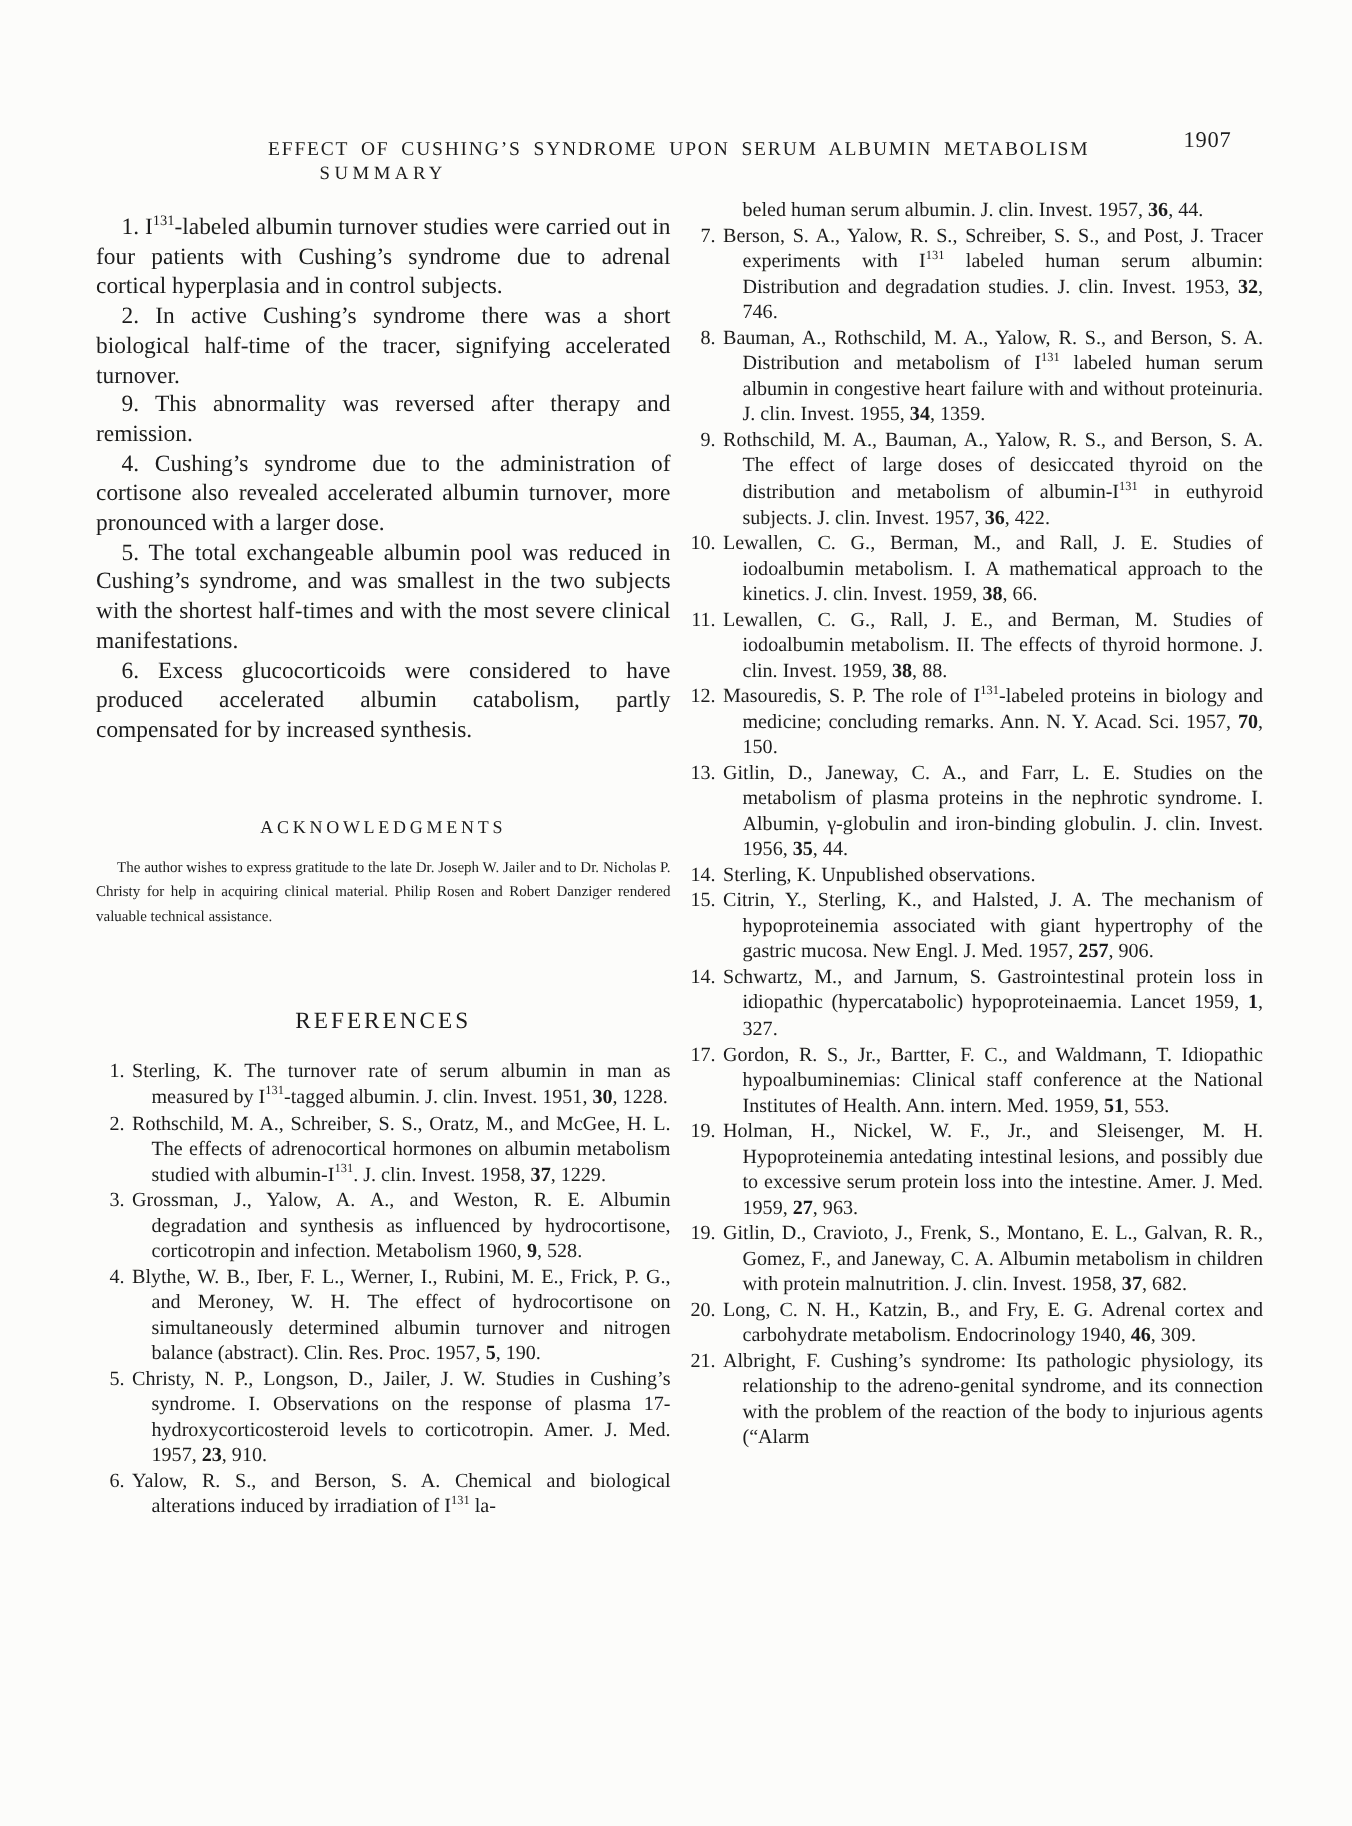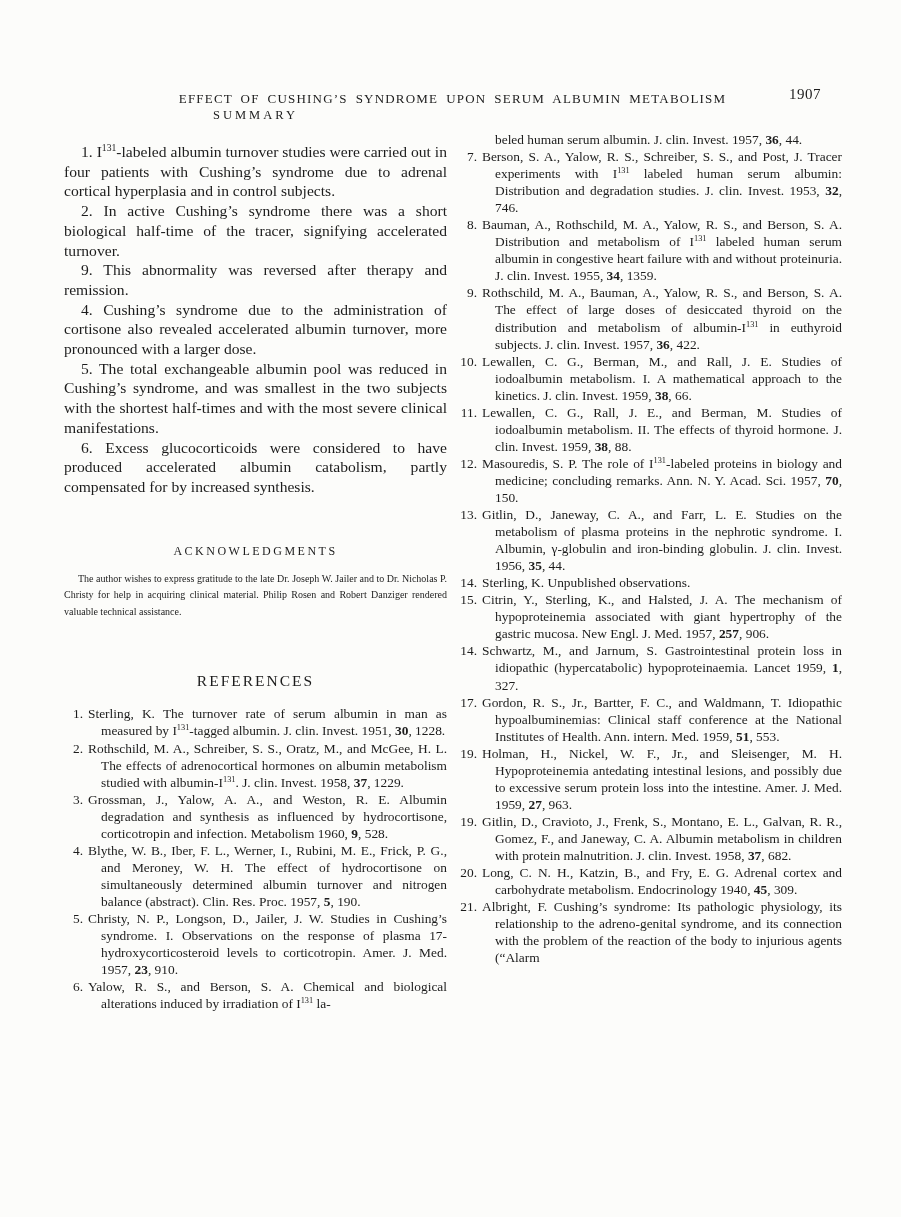--- a/index.html
+++ b/index.html
@@ -81,18 +81,18 @@
         <p class="ref"><span class="ref-num">10.</span>Lewallen, C. G., Berman, M., and Rall, J. E.  Studies of iodoalbumin metabolism.  I. A mathematical approach to the kinetics.  J. clin. Invest. 1959, <b>38</b>, 66.</p>
         <p class="ref"><span class="ref-num">11.</span>Lewallen, C. G., Rall, J. E., and Berman, M.  Studies of iodoalbumin metabolism.  II. The effects of thyroid hormone.  J. clin. Invest. 1959, <b>38</b>, 88.</p>
         <p class="ref"><span class="ref-num">12.</span>Masouredis, S. P.  The role of I<sup>131</sup>-labeled proteins in biology and medicine; concluding remarks.  Ann. N. Y. Acad. Sci. 1957, <b>70</b>, 150.</p>
         <p class="ref"><span class="ref-num">13.</span>Gitlin, D., Janeway, C. A., and Farr, L. E.  Studies on the metabolism of plasma proteins in the nephrotic syndrome.  I. Albumin, γ-globulin and iron-binding globulin.  J. clin. Invest. 1956, <b>35</b>, 44.</p>
         <p class="ref"><span class="ref-num">14.</span>Sterling, K.  Unpublished observations.</p>
         <p class="ref"><span class="ref-num">15.</span>Citrin, Y., Sterling, K., and Halsted, J. A.  The mechanism of hypoproteinemia associated with giant hypertrophy of the gastric mucosa.  New Engl. J. Med. 1957, <b>257</b>, 906.</p>
         <p class="ref"><span class="ref-num">14.</span>Schwartz, M., and Jarnum, S.  Gastrointestinal protein loss in idiopathic (hypercatabolic) hypoproteinaemia.  Lancet 1959, <b>1</b>, 327.</p>
         <p class="ref"><span class="ref-num">17.</span>Gordon, R. S., Jr., Bartter, F. C., and Waldmann, T.  Idiopathic hypoalbuminemias: Clinical staff conference at the National Institutes of Health.  Ann. intern. Med. 1959, <b>51</b>, 553.</p>
         <p class="ref"><span class="ref-num">19.</span>Holman, H., Nickel, W. F., Jr., and Sleisenger, M. H.  Hypoproteinemia antedating intestinal lesions, and possibly due to excessive serum protein loss into the intestine.  Amer. J. Med. 1959, <b>27</b>, 963.</p>
         <p class="ref"><span class="ref-num">19.</span>Gitlin, D., Cravioto, J., Frenk, S., Montano, E. L., Galvan, R. R., Gomez, F., and Janeway, C. A.  Albumin metabolism in children with protein malnutrition.  J. clin. Invest. 1958, <b>37</b>, 682.</p>
-        <p class="ref"><span class="ref-num">20.</span>Long, C. N. H., Katzin, B., and Fry, E. G.  Adrenal cortex and carbohydrate metabolism.  Endocrinology 1940, <b>45</b>, 309.</p>
+        <p class="ref"><span class="ref-num">20.</span>Long, C. N. H., Katzin, B., and Fry, E. G.  Adrenal cortex and carbohydrate metabolism.  Endocrinology 1940, <b>46</b>, 309.</p>
         <p class="ref"><span class="ref-num">21.</span>Albright, F.  Cushing’s syndrome: Its pathologic physiology, its relationship to the adreno-genital syndrome, and its connection with the problem of the reaction of the body to injurious agents (“Alarm</p>
       </div>
   </div>
 
 </div>
 
 </body></html>

